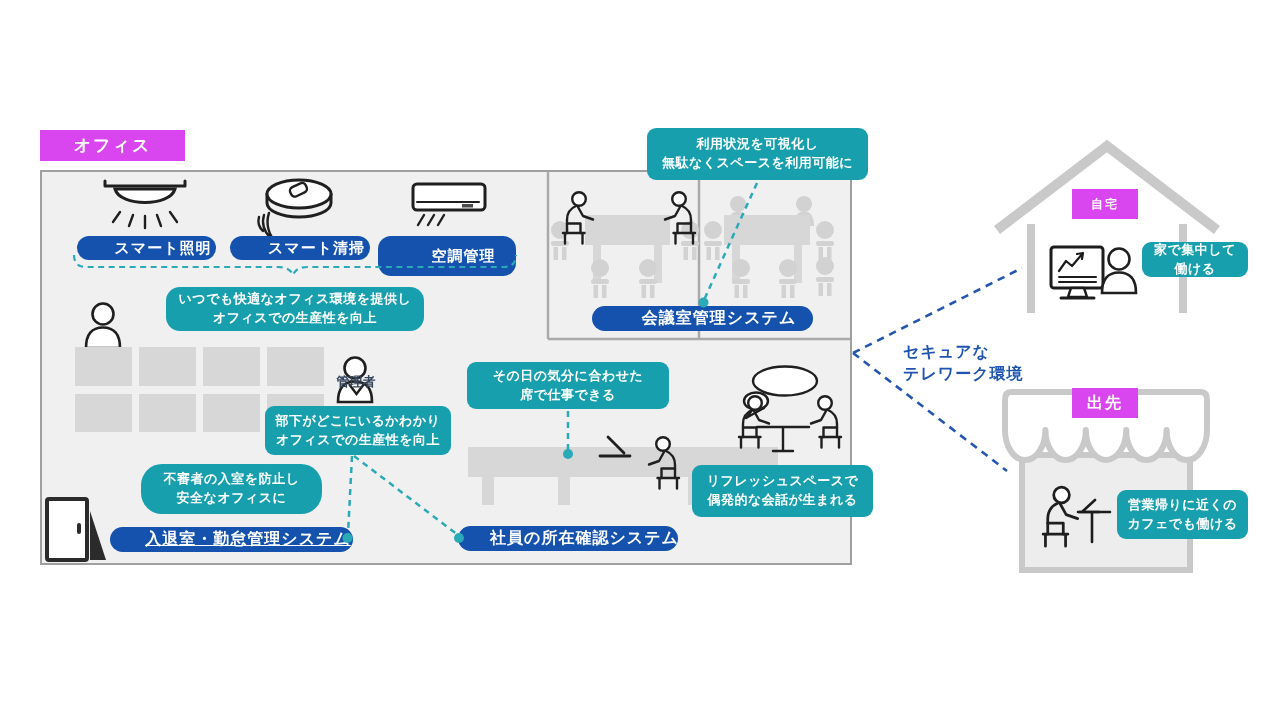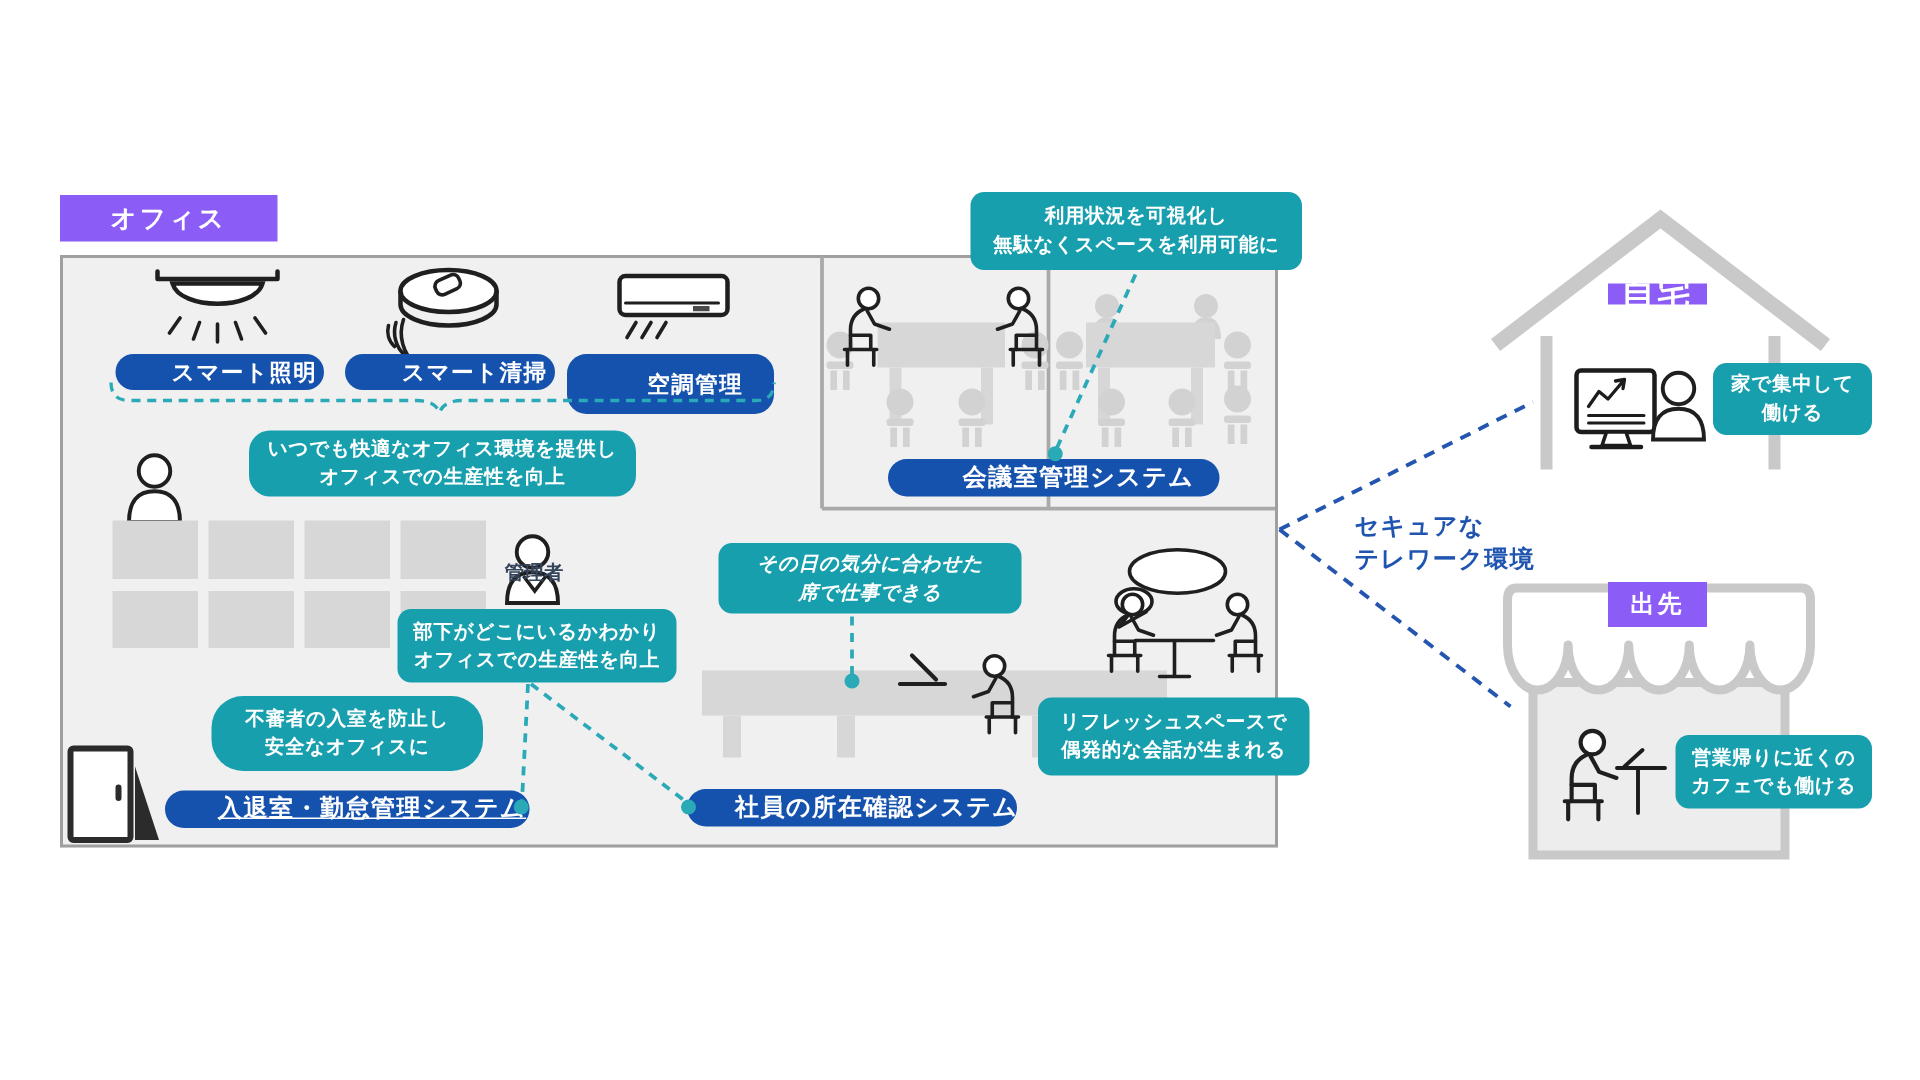--- a/index.html
+++ b/index.html
@@ -9,21 +9,21 @@
     font-family:"Liberation Sans","DejaVu Sans",sans-serif;
   }
   svg.layer{position:absolute;left:0;top:0;width:1280px;height:720px;pointer-events:none;}
   .z1{z-index:1}.z3{z-index:3}
   .abs{position:absolute;}
   .office-box{
     left:40px;top:170px;width:812px;height:395px;
     background:#f0f0f1;border:2px solid #9f9f9f;z-index:0;
   }
   .tag{
-    background:#8b5cf6;color:#fff;font-weight:bold;
+    background:#d946ef;color:#fff;font-weight:bold;
     display:flex;align-items:center;justify-content:center;
     letter-spacing:2px;z-index:2;
   }
   .pill{
     background:#1552ae;color:#fff;font-weight:bold;
     display:flex;align-items:center;justify-content:center;
     border-radius:13px;letter-spacing:1px;z-index:2;white-space:nowrap;padding-left:33px;
   }
   .callout{
     background:#189fae;color:#fff;font-weight:bold;font-size:13px;line-height:1.45;
@@ -210,30 +210,30 @@
   <div class="abs plain-label" style="left:326px;top:342px;width:60px;">管理者</div>
 
   <div class="abs callout" style="left:265px;top:406px;width:186px;height:49px;">部下がどこにいるかわかり
 オフィスでの生産性を向上</div>
   <div class="abs callout" style="left:141px;top:464px;width:181px;height:50px;border-radius:21px;">不審者の入室を防止し
 安全なオフィスに</div>
 
   <div class="abs pill" style="left:110px;top:527px;width:243px;height:25px;font-size:16px;text-decoration:underline;">入退室・勤怠管理システム</div>
   <div class="abs pill" style="left:458px;top:526px;width:220px;height:25px;font-size:16px;">社員の所在確認システム</div>
 
-  <div class="abs callout" style="left:479px;top:362px;width:202px;height:47px;font-style:italic;">その日の気分に合わせた
+  <div class="abs callout" style="left:467px;top:362px;width:202px;height:47px;">その日の気分に合わせた
 席で仕事できる</div>
   <div class="abs callout" style="left:692px;top:465px;width:181px;height:52px;">リフレッシュスペースで
 偶発的な会話が生まれる</div>
 
   <div class="abs telework-label" style="left:903px;top:341px;width:150px;">セキュアな
 テレワーク環境</div>
 
-  <div class="abs tag" style="left:1072px;top:189px;width:66px;height:14px;font-size:22px;font-family:Liberation Serif, serif;">自宅</div>
-  <div class="abs callout" style="left:1142px;top:242px;width:106px;height:48px;">家で集中して
+  <div class="abs tag" style="left:1072px;top:189px;width:66px;height:30px;font-size:12px;font-family:Liberation Serif, serif;">自宅</div>
+  <div class="abs callout" style="left:1142px;top:242px;width:106px;height:35px;">家で集中して
 働ける</div>
 
   <div class="abs tag" style="left:1072px;top:388px;width:66px;height:30px;font-size:16px;">出先</div>
   <div class="abs callout" style="left:1117px;top:490px;width:131px;height:49px;">営業帰りに近くの
 カフェでも働ける</div>
 
   <svg class="layer z3" viewBox="0 0 1280 720">
 
     <path d="M74,255 Q74,267 86,267 L278,267 Q290,267 293,275 Q296,267 308,267 L504,267 Q516,267 516,255" fill="none" stroke="#2aa9b7" stroke-width="2.2" stroke-dasharray="6 4.5"></path>
 

